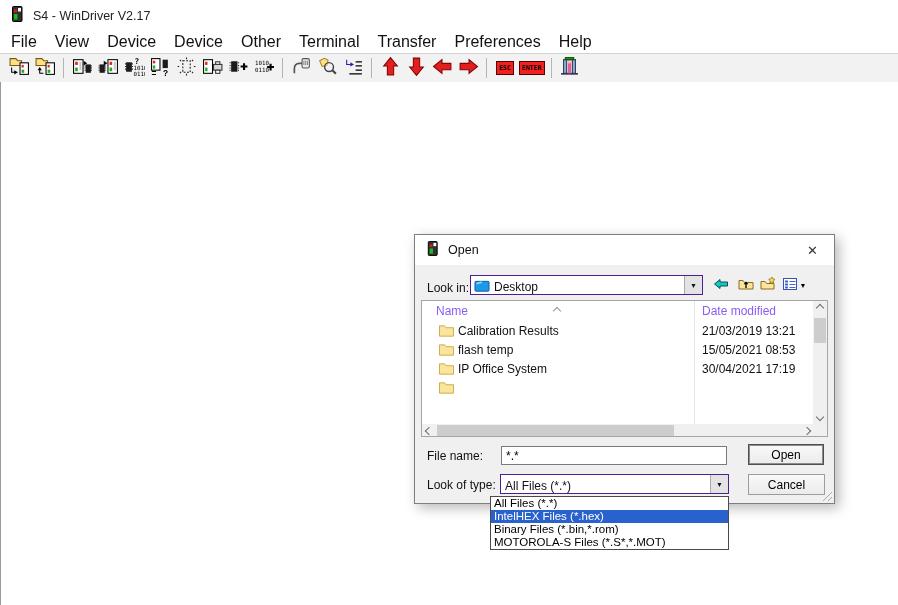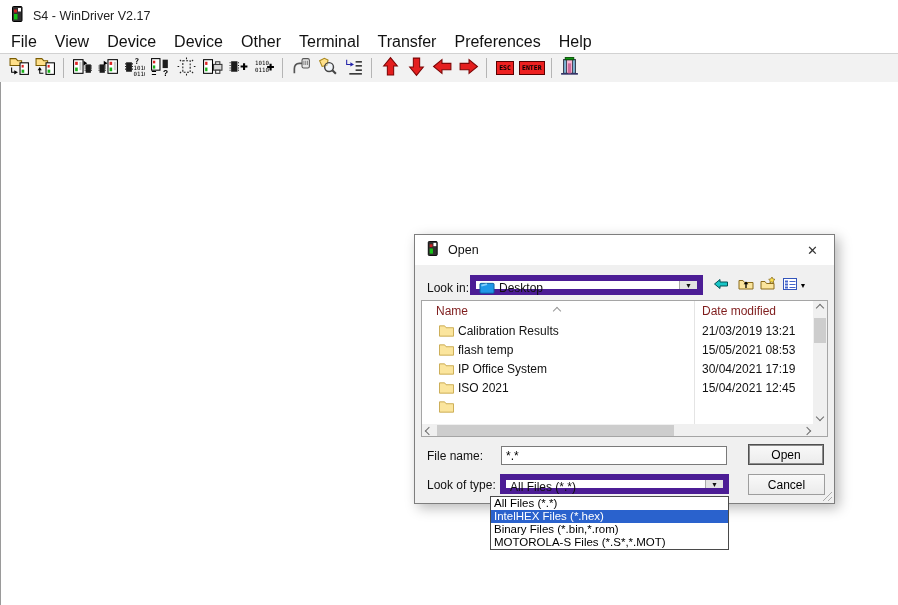--- a/index.html
+++ b/index.html
@@ -19,28 +19,28 @@
   .client{position:absolute;top:82px;left:0;right:0;bottom:0;background:#fff;border-left:1px solid #9a9a9a}
 
   
   .dialog{position:absolute;left:414px;top:234px;width:419px;height:268px;background:#f0f0f0;
     border:1px solid #7e7e7e;box-shadow:4px 4px 12px rgba(0,0,0,.28);z-index:5;font-size:12px}
   .dlg-title{height:30px;background:#fff;display:flex;align-items:center;padding:0 10px;gap:8px;font-size:12.5px}
   .dlg-close{margin-left:auto;font-size:13px;color:#333;padding:0 6px;cursor:default}
   .abs{position:absolute}
   .lbl{font-size:12px;color:#111}
 
-  .combo{background:#fff;border:6px solid #4c1d95;display:flex;align-items:flex-start;box-sizing:border-box}
+  .combo{background:#fff;border:1px solid #4c1d95;display:flex;align-items:flex-end;box-sizing:border-box}
   .combo .ctext{flex:1;padding:0 4px;white-space:nowrap;overflow:hidden;font-size:12px}
   .combo-btn{width:17px;align-self:stretch;background:#e3e3e3;border-left:1px solid #a9a9a9;display:flex;align-items:center;justify-content:center;font-size:7px;color:#111}
   .navbtn{width:20px;height:18px;display:flex;align-items:center;justify-content:center;border:none;background:transparent;padding:0}
 
   
   .filelist{left:6px;top:65px;width:407px;height:137px;background:#fff;border:1px solid #a5a5a5;box-sizing:border-box;overflow:hidden}
-  .flheader{position:absolute;left:0;top:0;right:15px;height:19px;color:#7f1d1d}
+  .flheader{position:absolute;left:0;top:0;right:15px;height:19px;color:#8b5cf6}
   .col-name{position:absolute;left:14px;top:3px}
   .col-date{position:absolute;left:280px;top:3px}
   .sortcaret{position:absolute;left:132px;top:2px}
   .colline{position:absolute;left:272px;top:0;width:1px;height:123px;background:#e4e4e4}
   .frows{position:absolute;left:0;top:21px;right:15px;height:102px;overflow:hidden}
   .frow{position:relative;height:19px;display:flex;align-items:center}
   .fic{position:absolute;left:17px;top:2px}
   .fname{position:absolute;left:36px;top:2px;white-space:nowrap}
   .fdate{position:absolute;left:280px;top:2px;white-space:nowrap}
   .vscroll{position:absolute;right:0;top:0;width:14px;height:123px;background:#f0f0f0}
@@ -324,27 +324,20 @@
           <span class="fic"><svg width="15" height="14" viewBox="0 0 16 14">
               <path d="M0.5 1.5h5.5l1.5 2h8v9H0.5z" fill="#fbe59d" stroke="#c9a94e"></path>
             </svg></span>
           <span class="fname">IP Office System</span>
           <span class="fdate">30/04/2021 17:19</span>
         </div>
         <div class="frow">
           <span class="fic"><svg width="15" height="14" viewBox="0 0 16 14">
               <path d="M0.5 1.5h5.5l1.5 2h8v9H0.5z" fill="#fbe59d" stroke="#c9a94e"></path>
             </svg></span>
-          <span class="fname">ISO 2021</span>
-          <span class="fdate">15/04/2021 12:45</span>
-        </div>
-        <div class="frow">
-          <span class="fic"><svg width="15" height="14" viewBox="0 0 16 14">
-              <path d="M0.5 1.5h5.5l1.5 2h8v9H0.5z" fill="#fbe59d" stroke="#c9a94e"></path>
-            </svg></span>
         </div>
       </div>
     <div class="vscroll">
       <span class="sb-arrow" style="top:0">
           <span class="chev up"></span>
         </span>
       <div class="vs-thumb"></div>
       <span class="sb-arrow" style="bottom:0">
           <span class="chev down"></span>
         </span>

